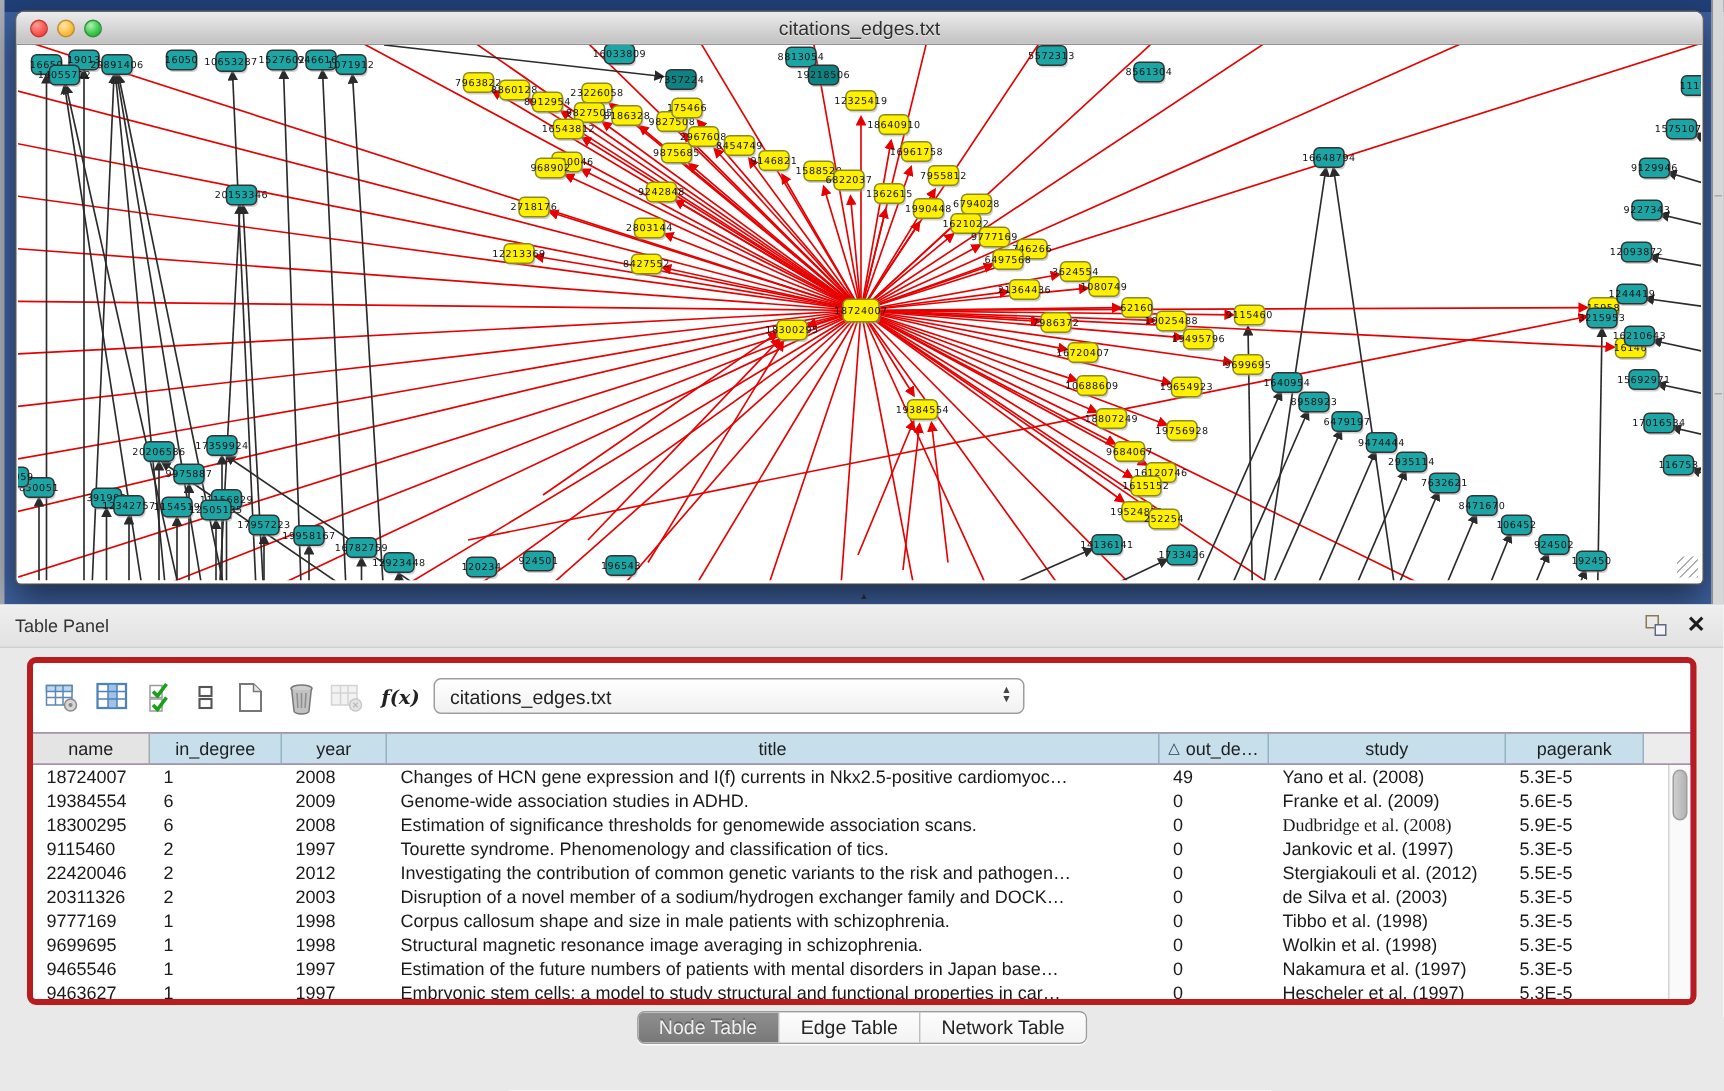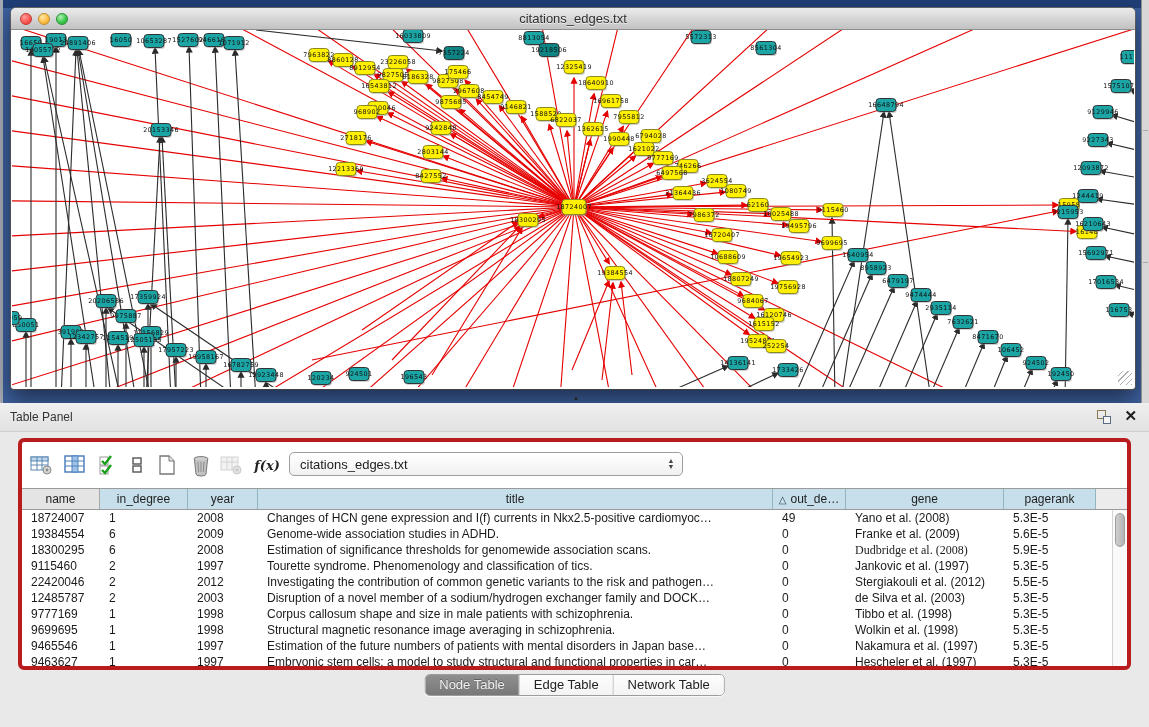--- a/index.html
+++ b/index.html
@@ -932,21 +932,21 @@
             <span>year</span>
           </div>
           <div class="th" style="width: 515px;">
             <span>title</span>
           </div>
           <div class="th" style="width: 73px;">
             <span class="sort">△</span>
             <span>out_de…</span>
           </div>
           <div class="th" style="width: 158px;">
-            <span>gene</span>
+            <span>study</span>
           </div>
           <div class="th" style="width: 92px;">
             <span>pagerank</span>
           </div>
           <div class="th filler"></div>
         </div>
       <div class="tbody">
         <div id="rows">
             <div class="trow">
               <div class="td" style="width: 78px;">18724007</div>
@@ -987,21 +987,21 @@
             <div class="trow">
               <div class="td" style="width: 78px;">22420046</div>
               <div class="td" style="width: 88px;">2</div>
               <div class="td" style="width: 70px;">2012</div>
               <div class="td" style="width: 515px;">Investigating the contribution of common genetic variants to the risk and pathogen…</div>
               <div class="td" style="width: 73px;">0</div>
               <div class="td" style="width: 158px;">Stergiakouli et al. (2012)</div>
               <div class="td" style="width: 92px;">5.5E-5</div>
             </div>
             <div class="trow">
-              <div class="td" style="width: 78px;">12485787</div>
+              <div class="td" style="width: 78px;">20311326</div>
               <div class="td" style="width: 88px;">2</div>
               <div class="td" style="width: 70px;">2003</div>
               <div class="td" style="width: 515px;">Disruption of a novel member of a sodium/hydrogen exchanger family and DOCK…</div>
               <div class="td" style="width: 73px;">0</div>
               <div class="td" style="width: 158px;">de Silva et al. (2003)</div>
               <div class="td" style="width: 92px;">5.3E-5</div>
             </div>
             <div class="trow">
               <div class="td" style="width: 78px;">9777169</div>
               <div class="td" style="width: 88px;">1</div>

